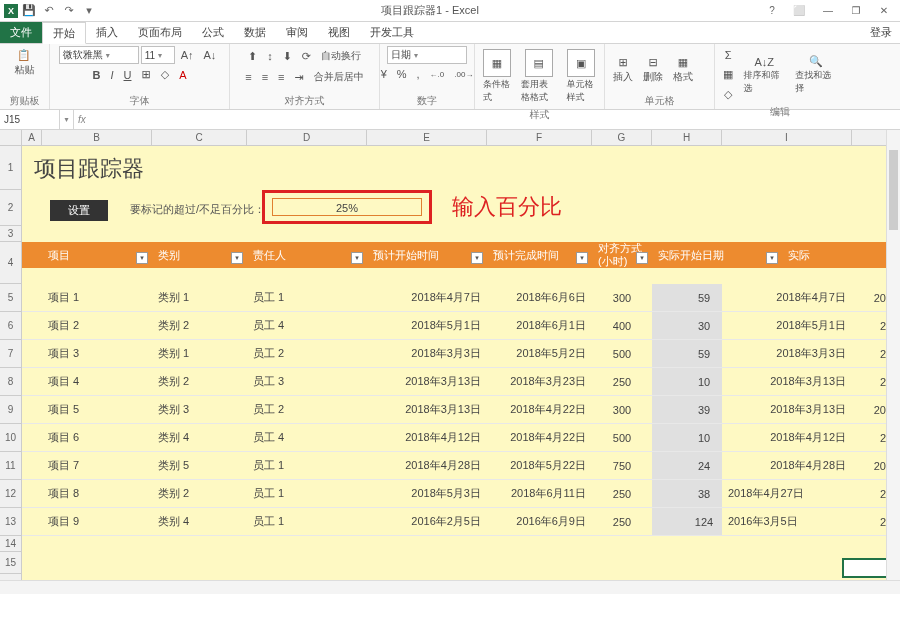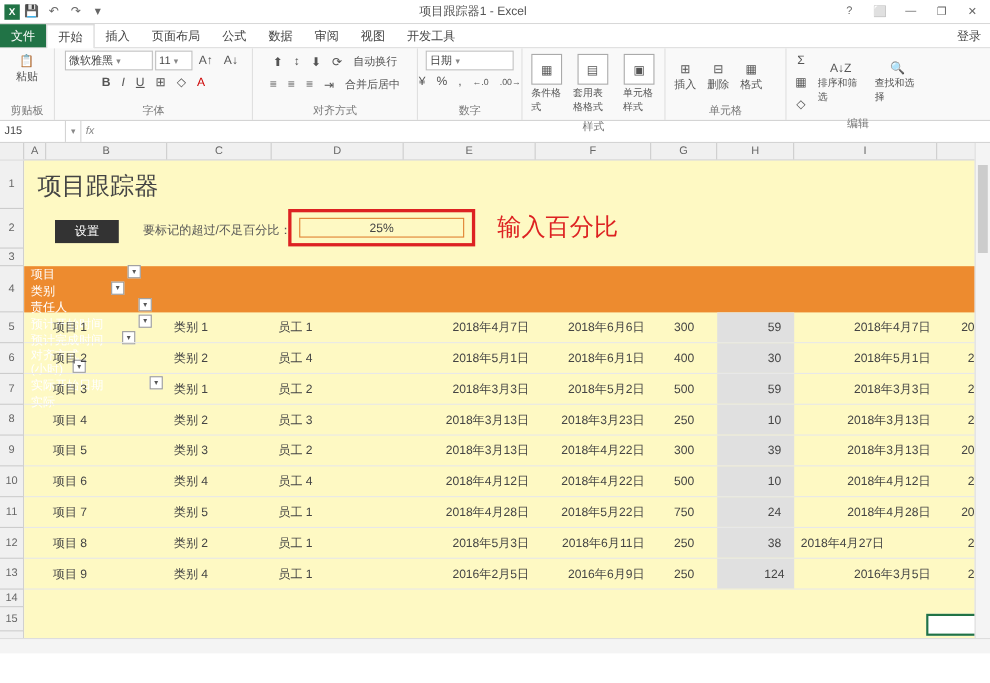--- a/index.html
+++ b/index.html
@@ -51,21 +51,21 @@
 .sheet { flex: 1; position: relative; background: #fef9c3; }
 
 
 .sheet-title { position: absolute; left: 12px; top: 8px; font-size: 22px; color: #444; }
 .settings-btn { position: absolute; left: 28px; top: 54px; background: #333; color: #fff; padding: 3px 18px; font-size: 11px; cursor: pointer; }
 .threshold-label { position: absolute; left: 108px; top: 56px; font-size: 11px; color: #555; }
 .threshold-box { position: absolute; left: 240px; top: 44px; width: 170px; height: 34px; border: 3px solid #d22; display: flex; align-items: center; justify-content: center; }
 .threshold-inner { width: 150px; height: 18px; border: 1px solid #e08030; text-align: center; font-size: 11px; line-height: 18px; }
 .annotation { position: absolute; left: 430px; top: 46px; font-size: 22px; color: #d22; font-family: SimSun, serif; }
 
-.table-header { position: absolute; left: 0; top: 96px; right: 0; height: 42px; background: #ed8b2f; display: flex; flex-direction: column; }
+.table-header { position: absolute; left: 0; top: 96px; right: 0; height: 26px; background: #ed8b2f; display: flex; }
 .th { color: #fff; font-size: 11px; display: flex; align-items: center; padding: 0 6px; position: relative; }
 .th .drop { position: absolute; right: 4px; bottom: 4px; width: 12px; height: 12px; background: #fff; border: 1px solid #999; display: flex; align-items: center; justify-content: center; font-size: 7px; color: #555; }
 .th-stack { display:flex; flex-direction:column; line-height:1.2;}
 
 .data-rows { position: absolute; left: 0; top: 138px; right: 0; }
 .data-row { height: 28px; display: flex; border-bottom: 1px solid #e8e8e8; align-items: center; font-size: 11px; color: #444; }
 .cell { padding: 0 6px; }
 .highlight-col { background: #e0e0e0; height: 100%; display: flex; align-items: center; padding-left: 40px; }
 
 
@@ -428,21 +428,21 @@
           </div>
           <div class="data-row">
             <div class="cell cA"></div>
             <div class="cell cB">项目 9</div>
             <div class="cell cC">类别 4</div>
             <div class="cell cD">员工 1</div>
             <div class="cell cE" style="text-align:right">2016年2月5日</div>
             <div class="cell cF" style="text-align:right">2016年6月9日</div>
             <div class="cell cG" style="text-align:center">250</div>
             <div class="cell cH highlight-col" style="justify-content:center">124</div>
-            <div class="cell cI" style="text-align:right">2016年3月5日</div>
+            <div class="cell cI" style="">2016年3月5日</div>
             <div class="cell cJ" style="text-align:right">2</div>
           </div>
         </div>
 
       <div class="selected-cell" style="left:820px; top:412px; width:48px; height:20px;"></div>
     </div>
     <div class="vscroll">
         <div class="vscroll-thumb"></div>
       </div>
   </div>

